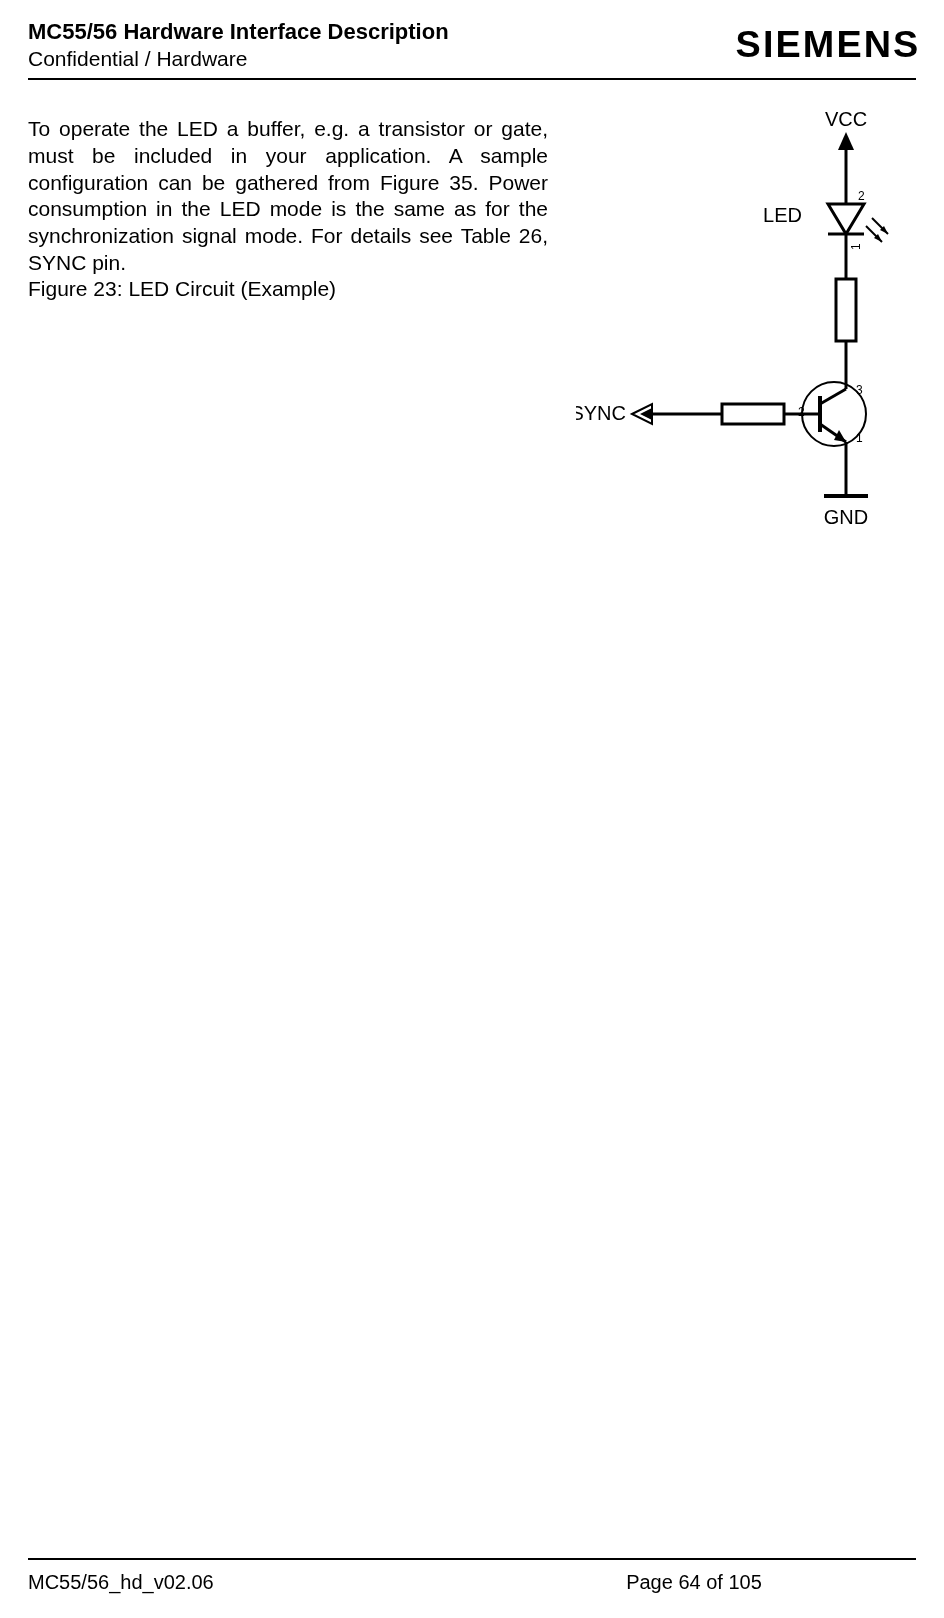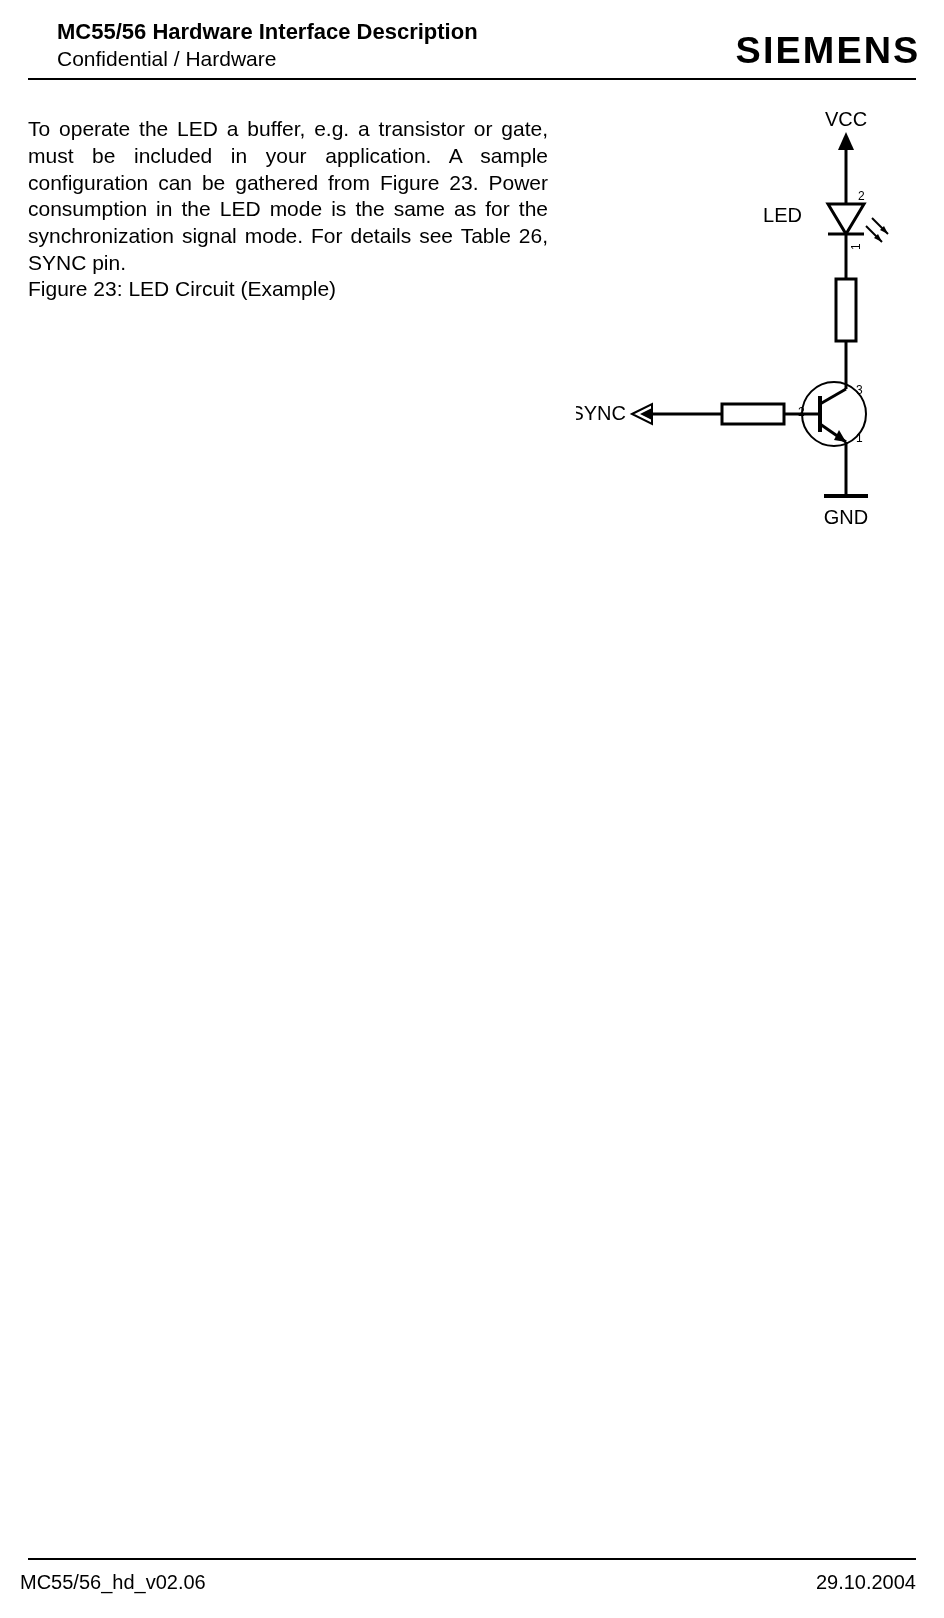--- a/index.html
+++ b/index.html
@@ -6,22 +6,21 @@
   html, body { width: 944px; height: 1618px; background: #fff; font-family: Arial, Helvetica, sans-serif; color: #000; }
   .page {
     position: relative;
     width: 944px;
     height: 1618px;
     padding: 18px 28px 20px 28px;
   }
   .header {
     display: flex;
     justify-content: space-between;
-    align-items: flex-end;
-    margin-left: 29px;
+    align-items: center;
   }
   .header-left .title {
     font-weight: bold;
     font-size: 22px;
     line-height: 1.25;
   }
   .header-left .subtitle {
     font-size: 21px;
     line-height: 1.25;
   }
@@ -66,21 +65,21 @@
   .footer-rule {
     position: absolute;
     left: 28px;
     right: 28px;
     bottom: 58px;
     border: none;
     border-top: 2px solid #000;
   }
   .footer {
     position: absolute;
-    left: 20px;
+    left: 28px;
     right: 28px;
     bottom: 24px;
     display: flex;
     justify-content: space-between;
     font-size: 20px;
   }
   .footer .center { text-align: center; flex: 1; }
   .footer .left, .footer .right { flex: 1; }
   .footer .right { text-align: right; }
   .footer .left { text-align: left; }
@@ -95,21 +94,21 @@
       <div class="title">MC55/56 Hardware Interface Description</div>
       <div class="subtitle">Confidential / Hardware</div>
     </div>
     <div class="logo">SIEMENS</div>
   </div>
 
   <hr class="rule">
 
   <div class="content">
 
-    <p class="body-text">To operate the LED a buffer, e.g. a transistor or gate, must be included in your application. A sample configuration can be gathered from Figure 23. Power consumption in the LED mode is the same as for the synchronization signal mode. For details see Table 26, SYNC pin.</p>
+    <p class="body-text">To operate the LED a buffer, e.g. a transistor or gate, must be included in your application. A sample configuration can be gathered from Figure 35. Power consumption in the LED mode is the same as for the synchronization signal mode. For details see Table 26, SYNC pin.</p>
 
     <div class="figure-caption">Figure 23: LED Circuit (Example)</div>
 
     <svg class="circuit" width="340" height="440" viewBox="0 0 340 440">
 
       <text x="270" y="22" text-anchor="middle">VCC</text>
 
       <line x1="270" y1="78" x2="270" y2="34" stroke="#000" stroke-width="3"></line>
       <polygon points="270,28 262,46 278,46" fill="#000"></polygon>
 
@@ -161,16 +160,16 @@
       <polygon points="64,310 76,304 76,316" fill="#000"></polygon>
       <text x="50" y="316" text-anchor="end">SYNC</text>
     </svg>
 
   </div>
 
   <hr class="footer-rule">
 
   <div class="footer">
     <div class="left">MC55/56_hd_v02.06</div>
-    <div class="right">29.10.2004</div>
+    <div class="center">Page 64 of 105</div>
   </div>
 
 </div>
 
 </body></html>

